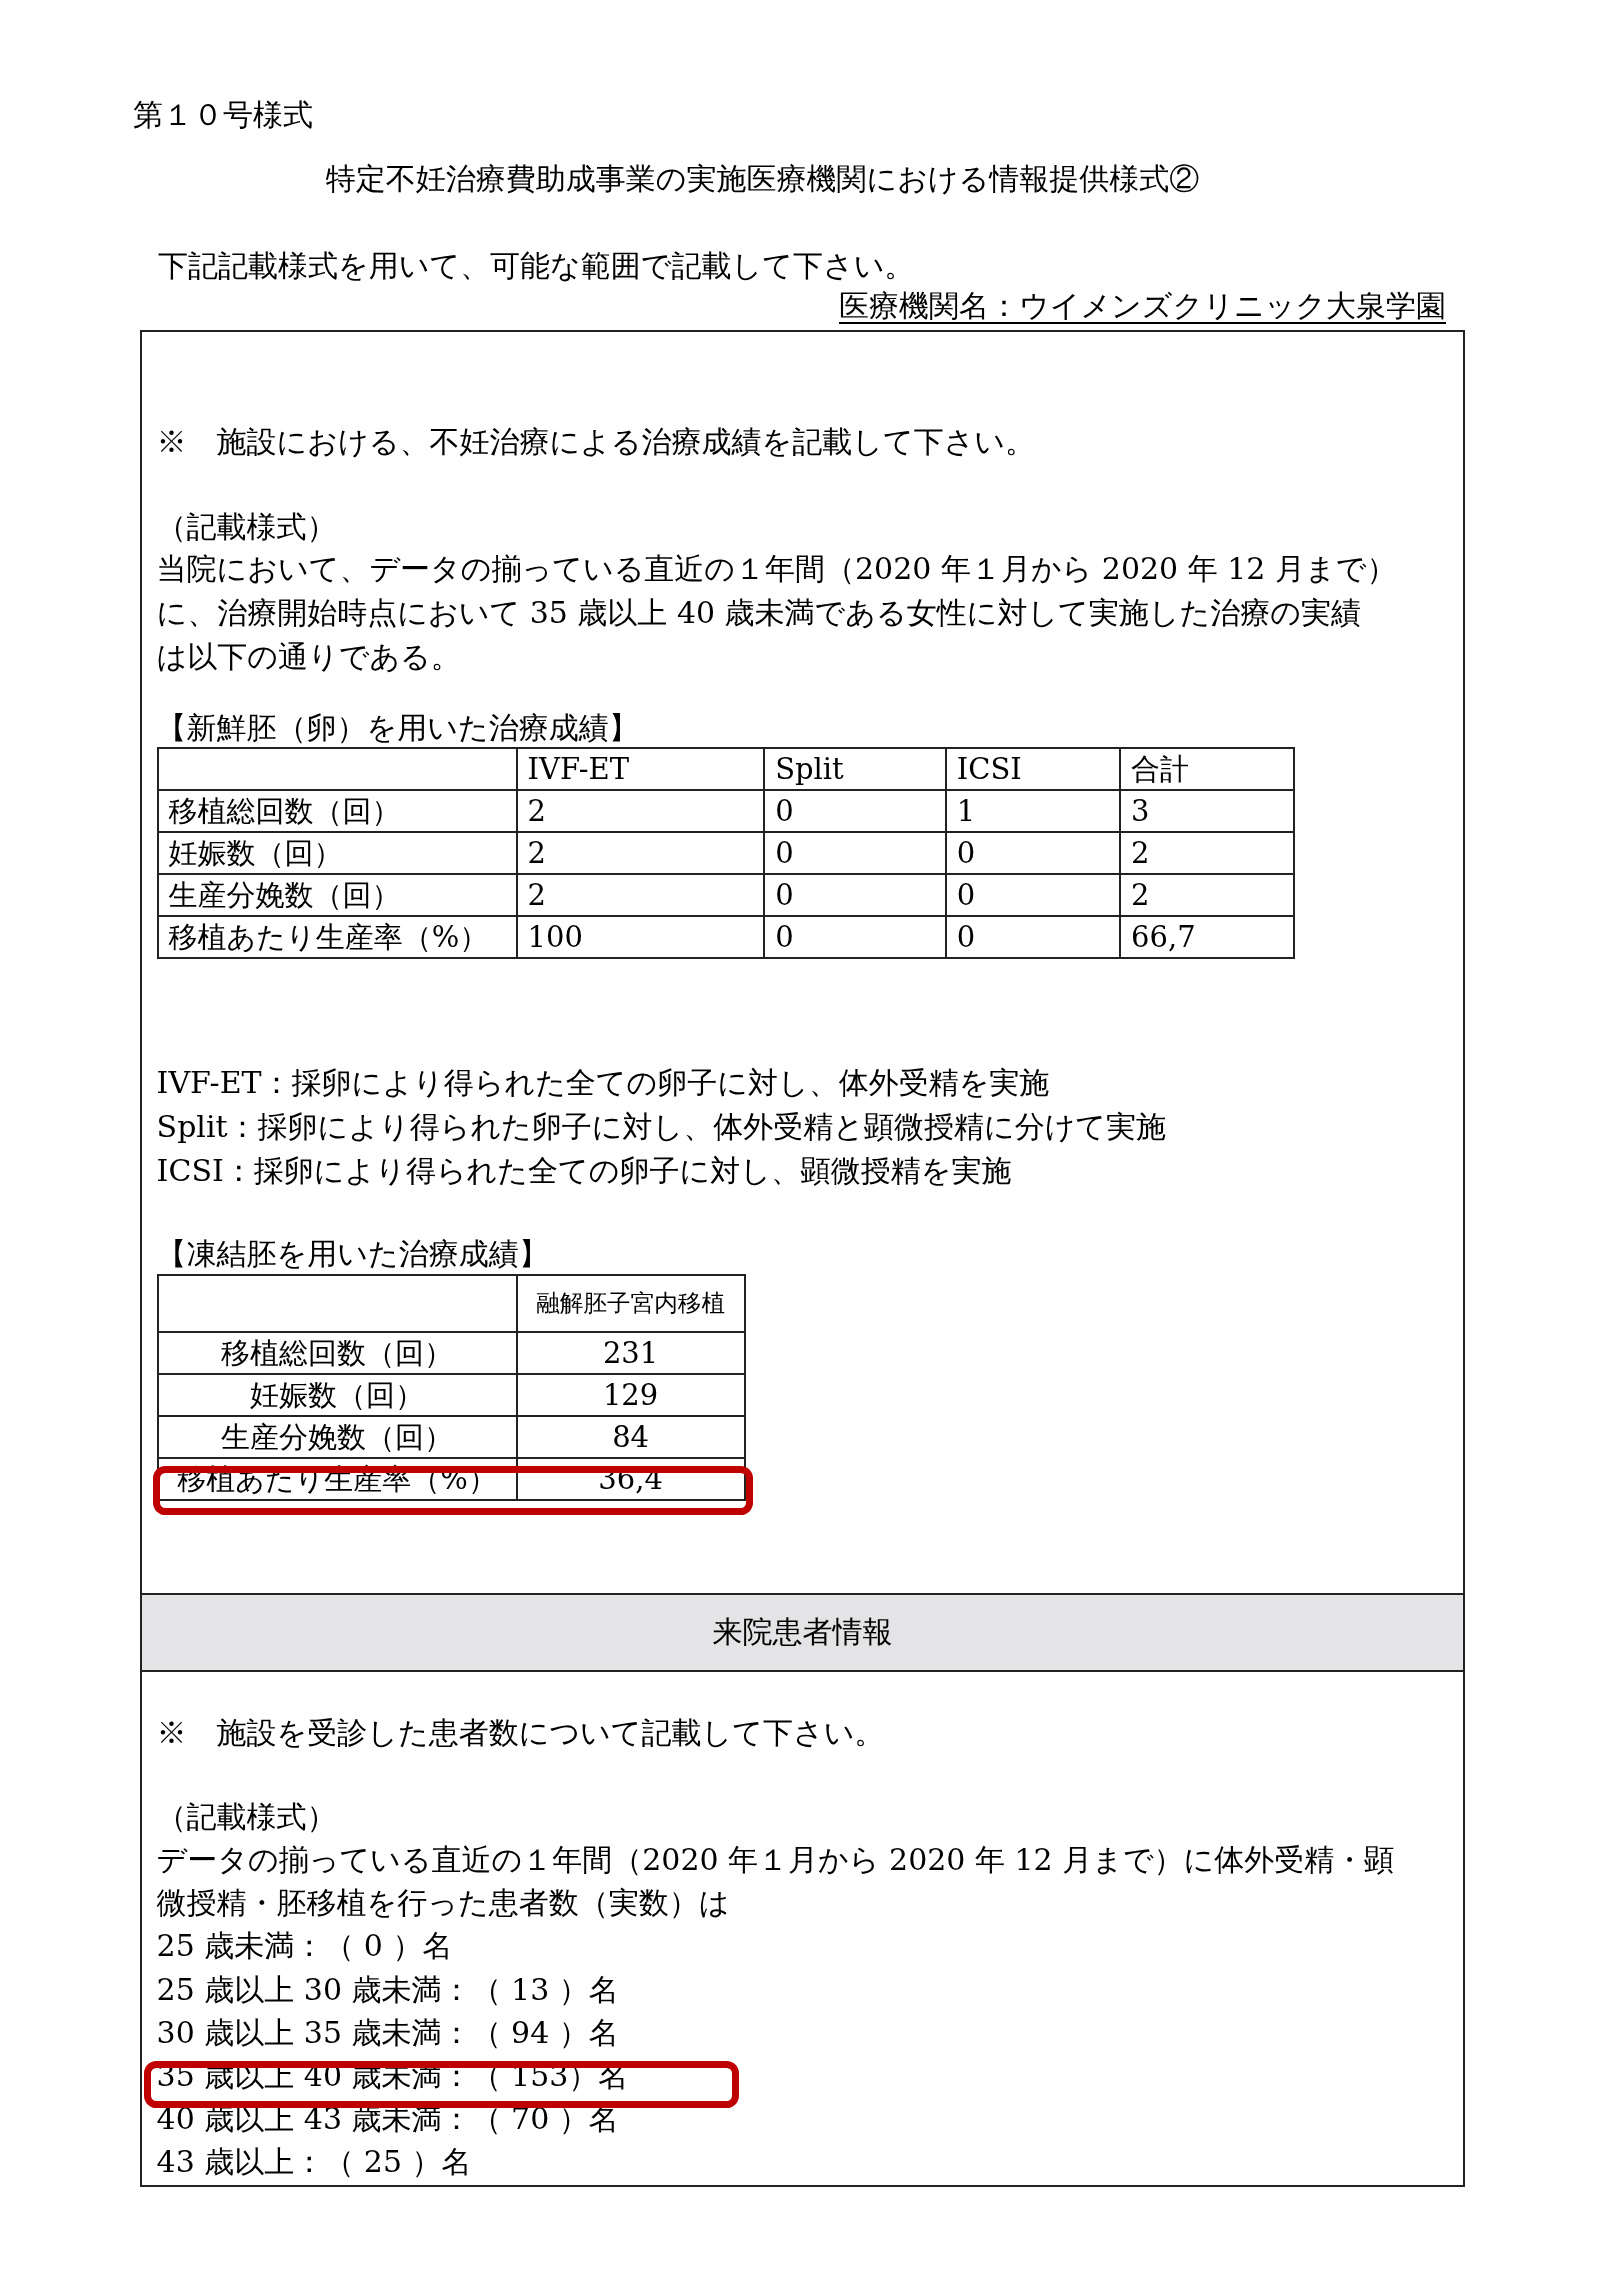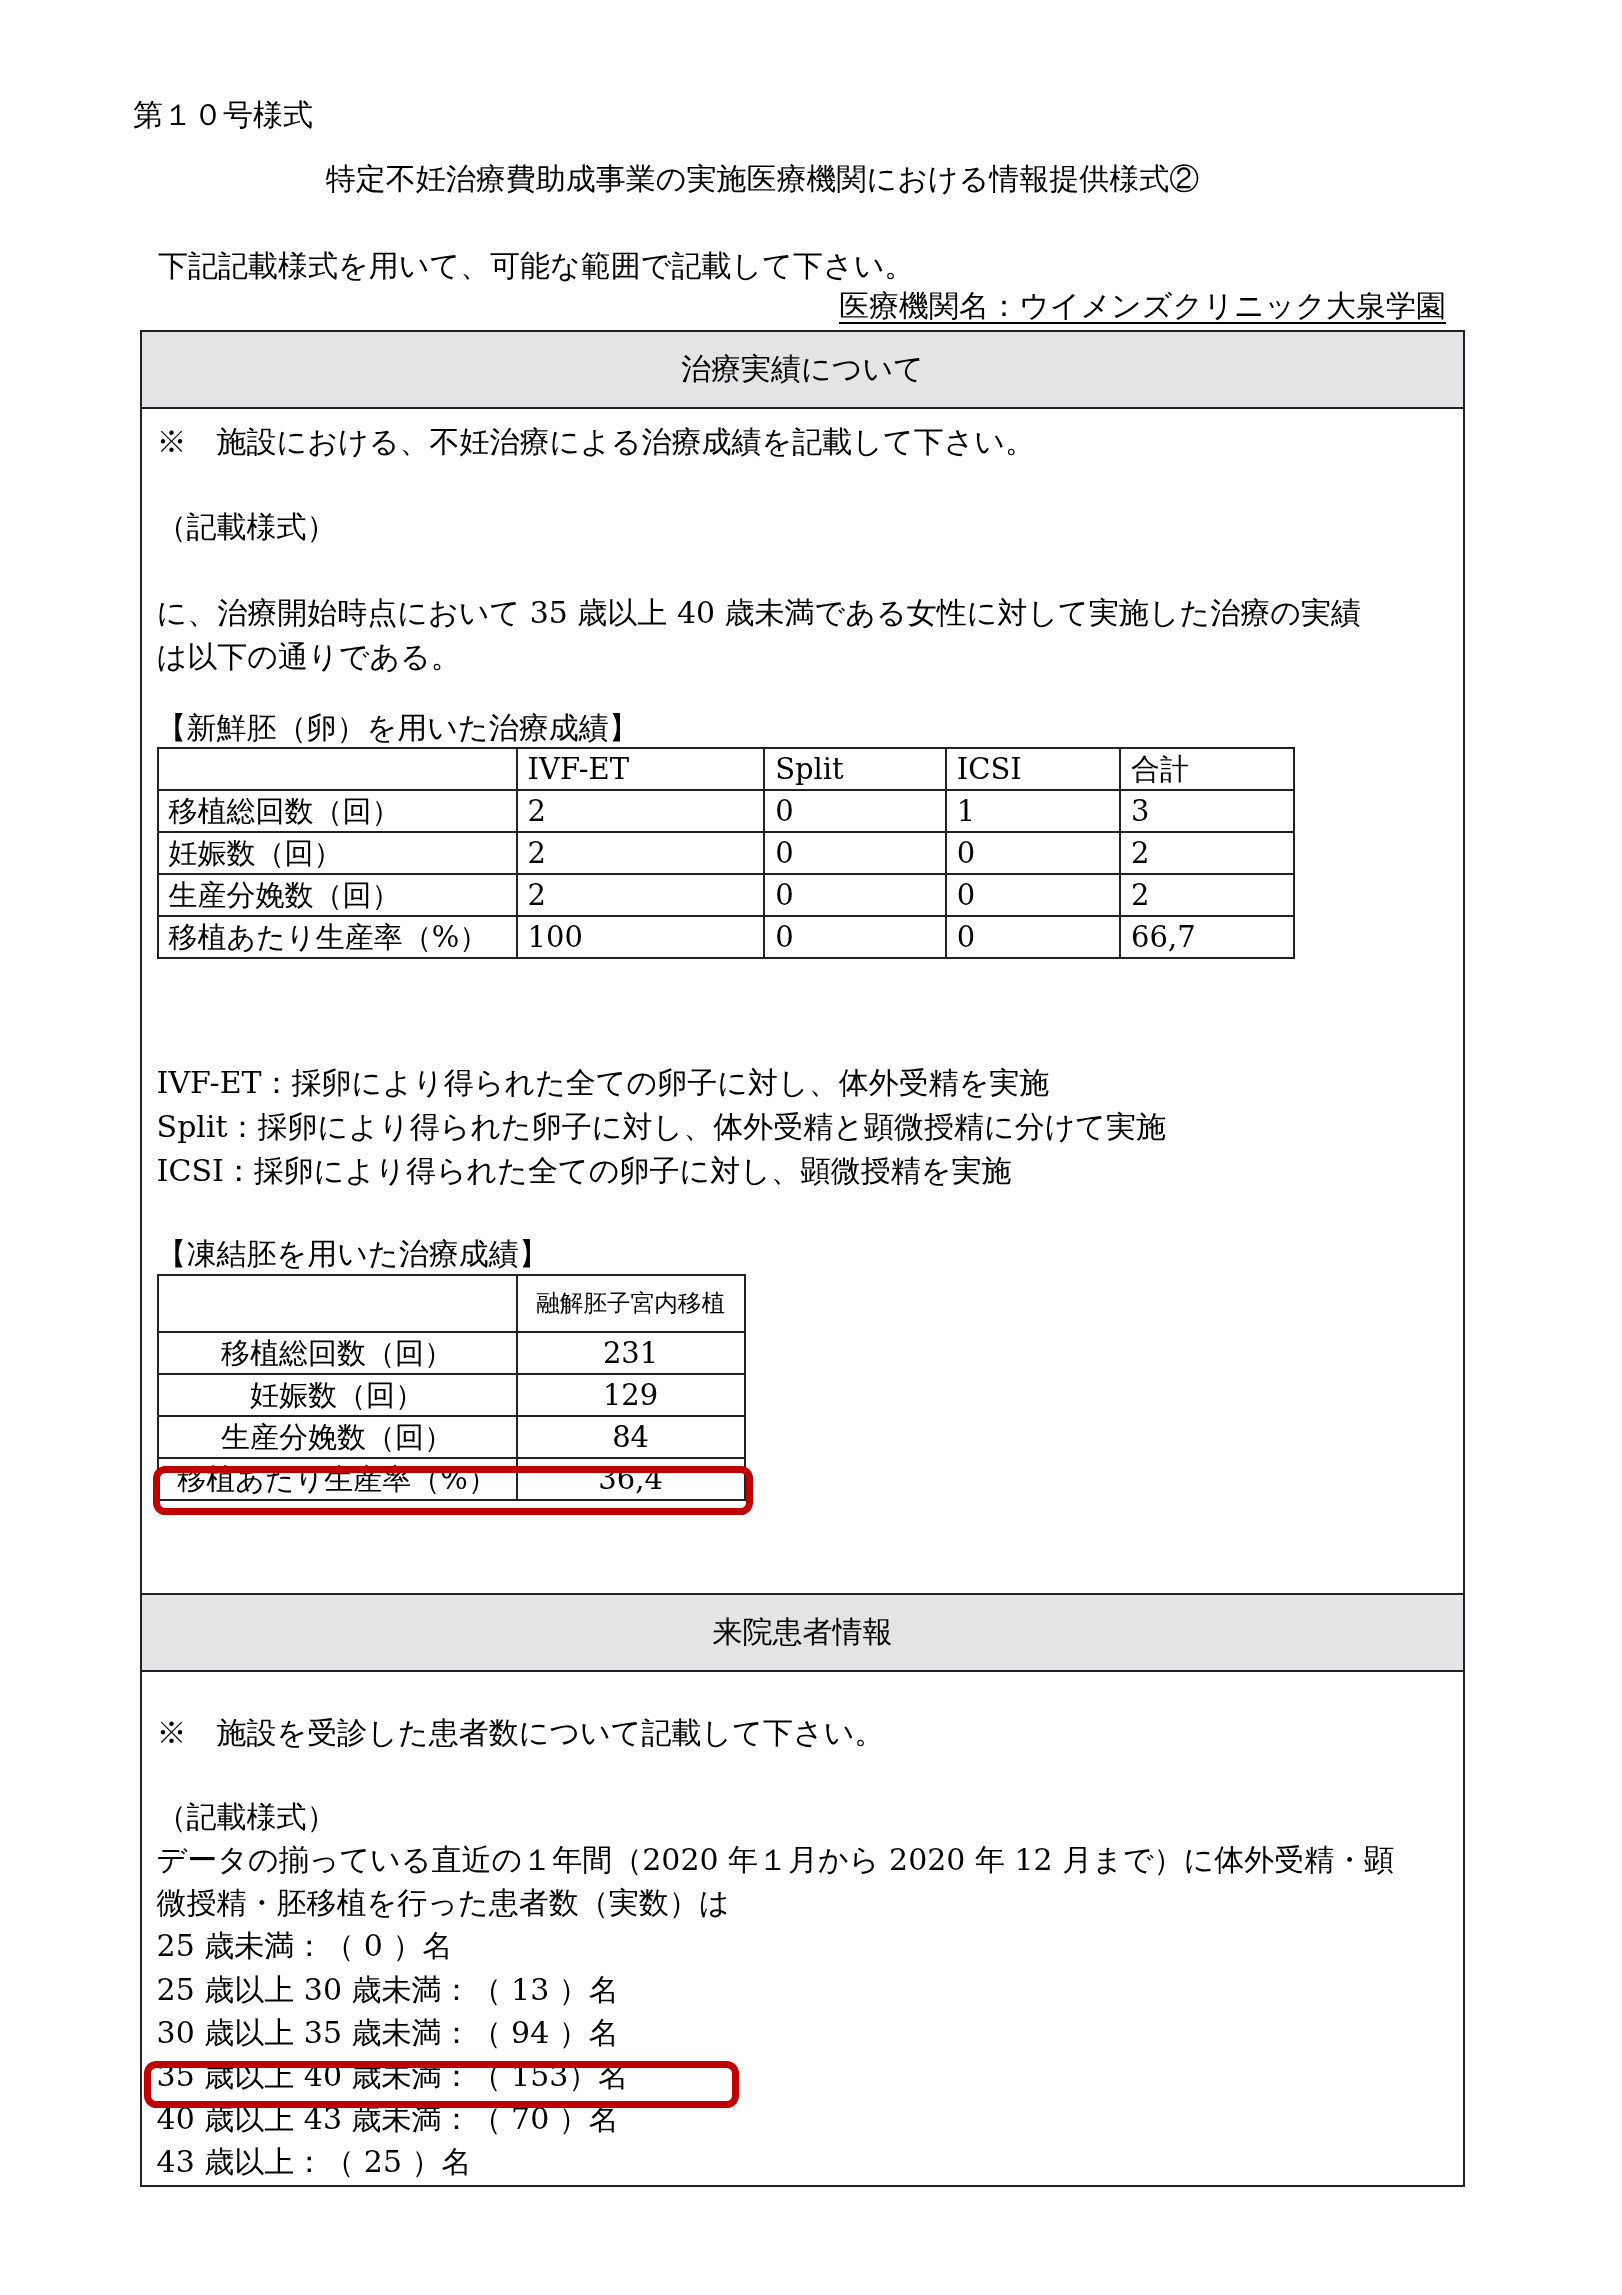--- a/index.html
+++ b/index.html
@@ -30,24 +30,24 @@
 </style>
 </head>
 <body>
 
 <div class="abs" id="form-no">第１０号様式</div>
 <div class="abs" id="doc-title">特定不妊治療費助成事業の実施医療機関における情報提供様式②</div>
 <div class="abs" id="instruction">下記記載様式を用いて、可能な範囲で記載して下さい。</div>
 <div class="abs" id="institution">医療機関名：ウイメンズクリニック大泉学園</div>
 
 <div class="outer">
-  <div class="sec-head" id="head1">治療実績について</div>
 
   <div class="t" style="top:95px">※　施設における、不妊治療による治療成績を記載して下さい。</div>
   <div class="t" style="top:180px">（記載様式）</div>
+  <div class="t" style="top:222px">当院において、データの揃っている直近の１年間（2020 年１月から 2020 年 12 月まで）</div>
   <div class="t" style="top:266px">に、治療開始時点において 35 歳以上 40 歳未満である女性に対して実施した治療の実績</div>
   <div class="t" style="top:310px">は以下の通りである。</div>
 
   <div class="t" style="top:381px">【新鮮胚（卵）を用いた治療成績】</div>
   <table id="fresh-table">
     <tbody>
         <tr>
       <td></td>
       <td>IVF-ET</td>
       <td>Split</td>

